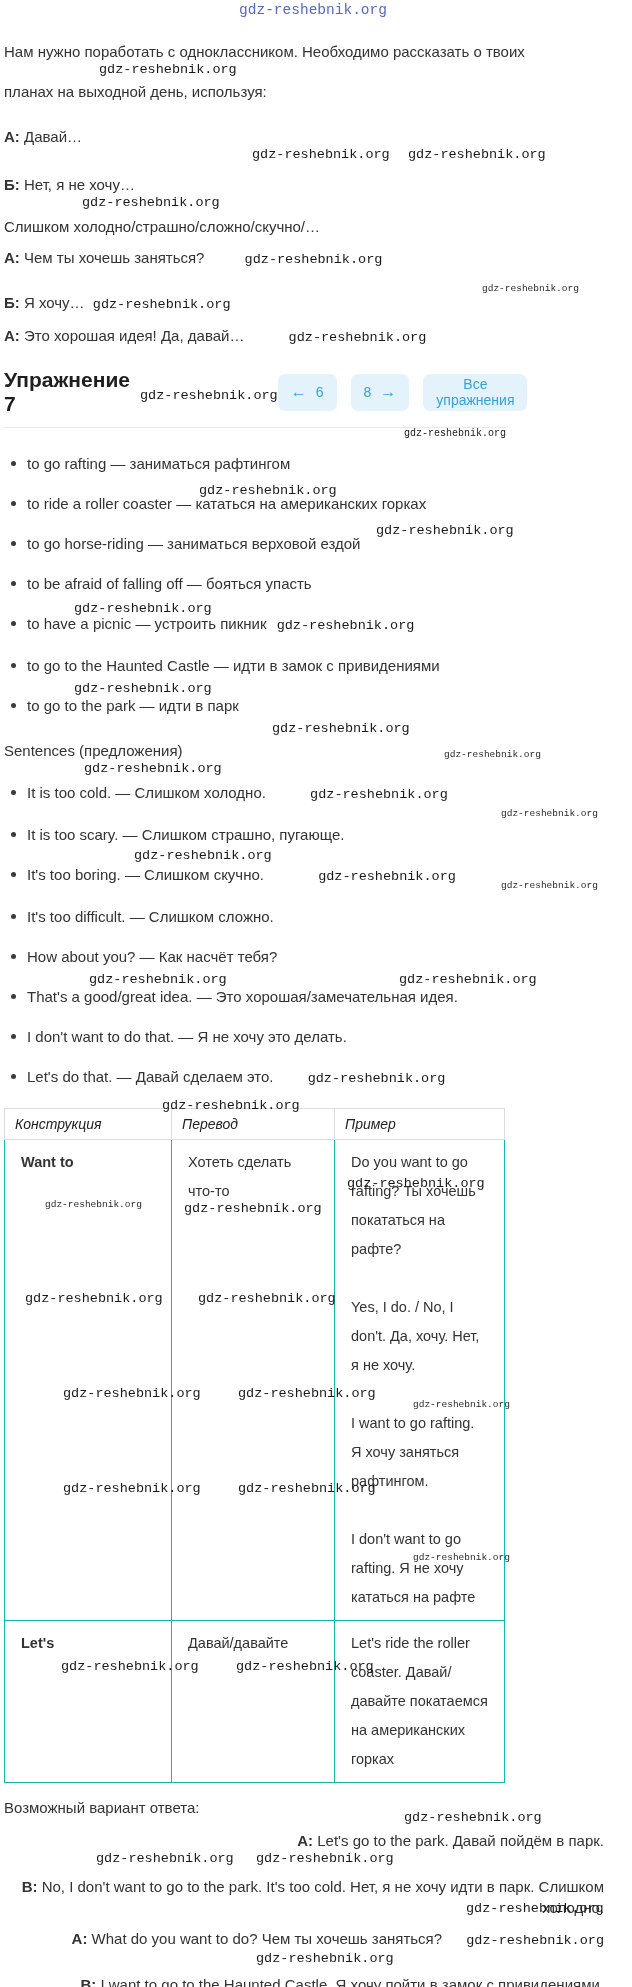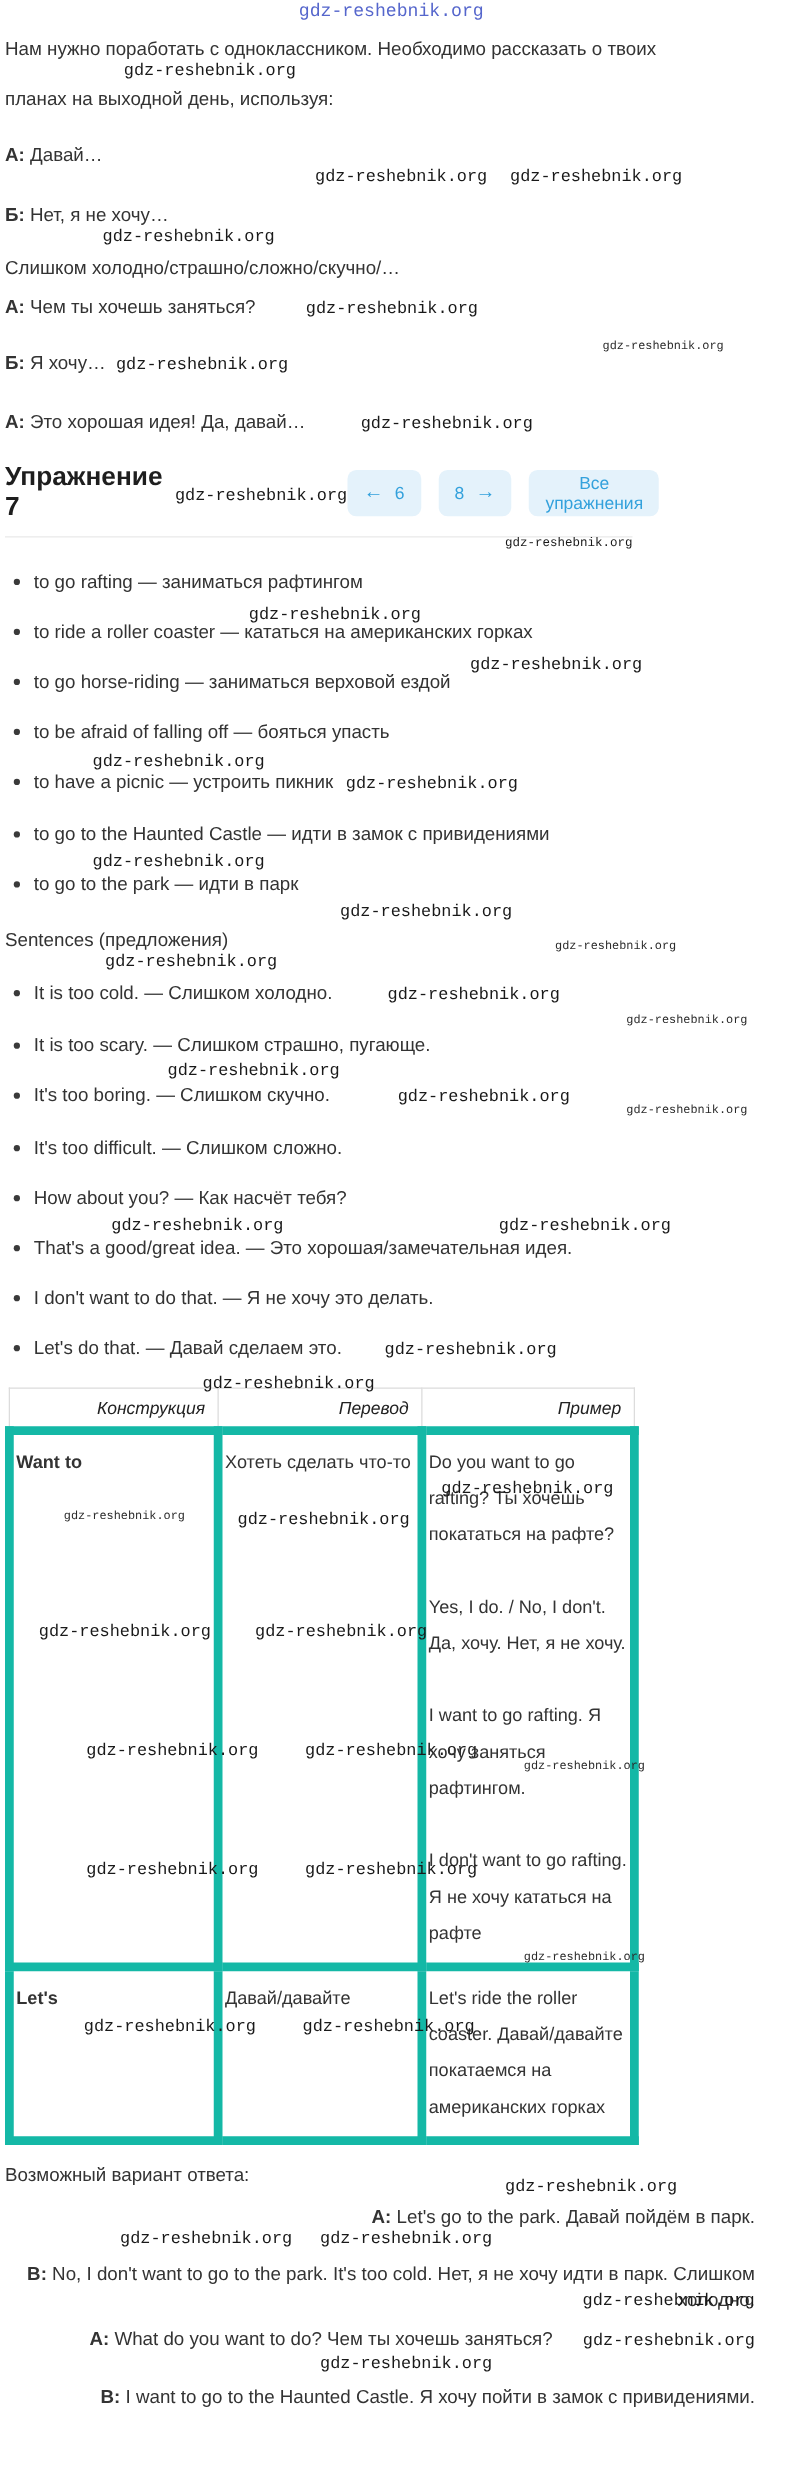--- a/index.html
+++ b/index.html
@@ -39,38 +39,38 @@
   ul.blist li { position:relative; padding-left:23px; line-height:21px; margin-bottom:19px; }
   ul.blist li::before { content:""; position:absolute; left:7px; top:8px; width:5px; height:5px;
                         border-radius:50%; background:#3a3a3a; }
 
   .sent-head { margin-top:24px; position:relative; width:560px; line-height:21px; }
 
   
   .table-wrap { position:relative; margin-top:6px; }
   table.ctab { border-collapse:collapse; width:500px; table-layout:fixed; }
   .ctab th { border:1px solid #dcdcdc; font-style:italic; font-weight:400; font-size:14px;
-             padding:7px 10px; text-align:right; color:#222; }
-  .ctab td { border:7px solid #14b8a6; vertical-align:top; padding:8px 2px; font-size:14.5px;
+             padding:7px 10px; text-align:left; color:#222; }
+  .ctab td { border:1px solid #14b8a6; vertical-align:top; padding:8px 16px; font-size:14.5px;
              line-height:2.0; position:relative; }
   .pre { white-space:pre-line; }
 
   
   .answer { margin-top:14px; position:relative; width:600px; }
   .answer .adlg { margin-top:12px; line-height:21px;text-align:right; }
 </style>
 </head>
 <body>
 
 <div class="page">
 
   <span class="wm wm-blue wm-top">gdz-reshebnik.org</span>
 
   <section class="intro">
-    <div class="line" style="margin-top:11px">Нам нужно поработать с одноклассником. Необходимо рассказать о твоих</div>
+    <div class="line" style="margin-top:23px">Нам нужно поработать с одноклассником. Необходимо рассказать о твоих</div>
     <div class="wmline">
         <span class="wm" style="left:95px">gdz-reshebnik.org</span>
       </div>
     <div class="line">планах на выходной день, используя:</div>
 
     <div class="dlg" style="margin-top:24px">
       <b>А:</b>
       <span>Давай…</span>
     </div>
     <div class="wmline">
@@ -89,21 +89,21 @@
       <b>А:</b>
       <span>Чем ты хочешь заняться?</span>
       <span class="wm" style="margin-left:36px">gdz-reshebnik.org</span>
     </div>
     <span class="wm wm-sm abs" style="top:242px;left:478px">gdz-reshebnik.org</span>
     <div class="dlg" style="margin-top:22px">
       <b>Б:</b>
       <span>Я хочу…</span>
       <span class="wm" style="margin-left:4px">gdz-reshebnik.org</span>
     </div>
-    <div class="dlg" style="margin-top:24px">
+    <div class="dlg" style="margin-top:10px">
       <b>А:</b>
       <span>Это хорошая идея! Да, давай…</span>
       <span class="wm" style="margin-left:40px">gdz-reshebnik.org</span>
     </div>
   </section>
 
   <div class="exnav">
     <h2>Упражнение 7</h2>
     <span class="wm wm-title">gdz-reshebnik.org</span>
     <div class="btns">

